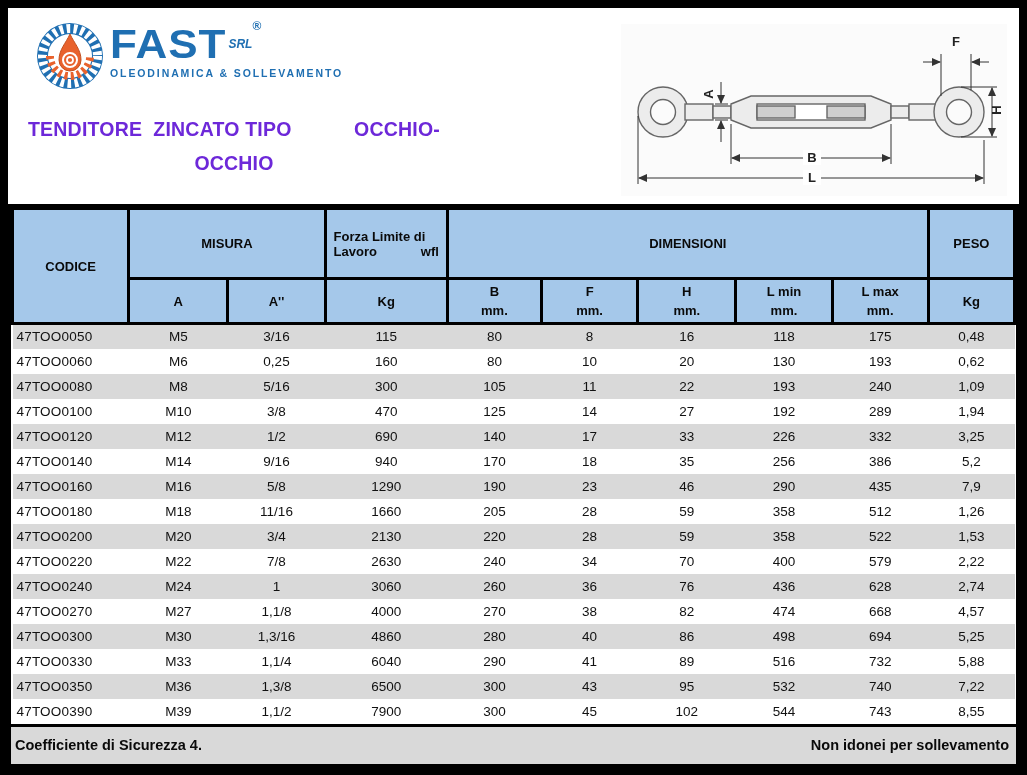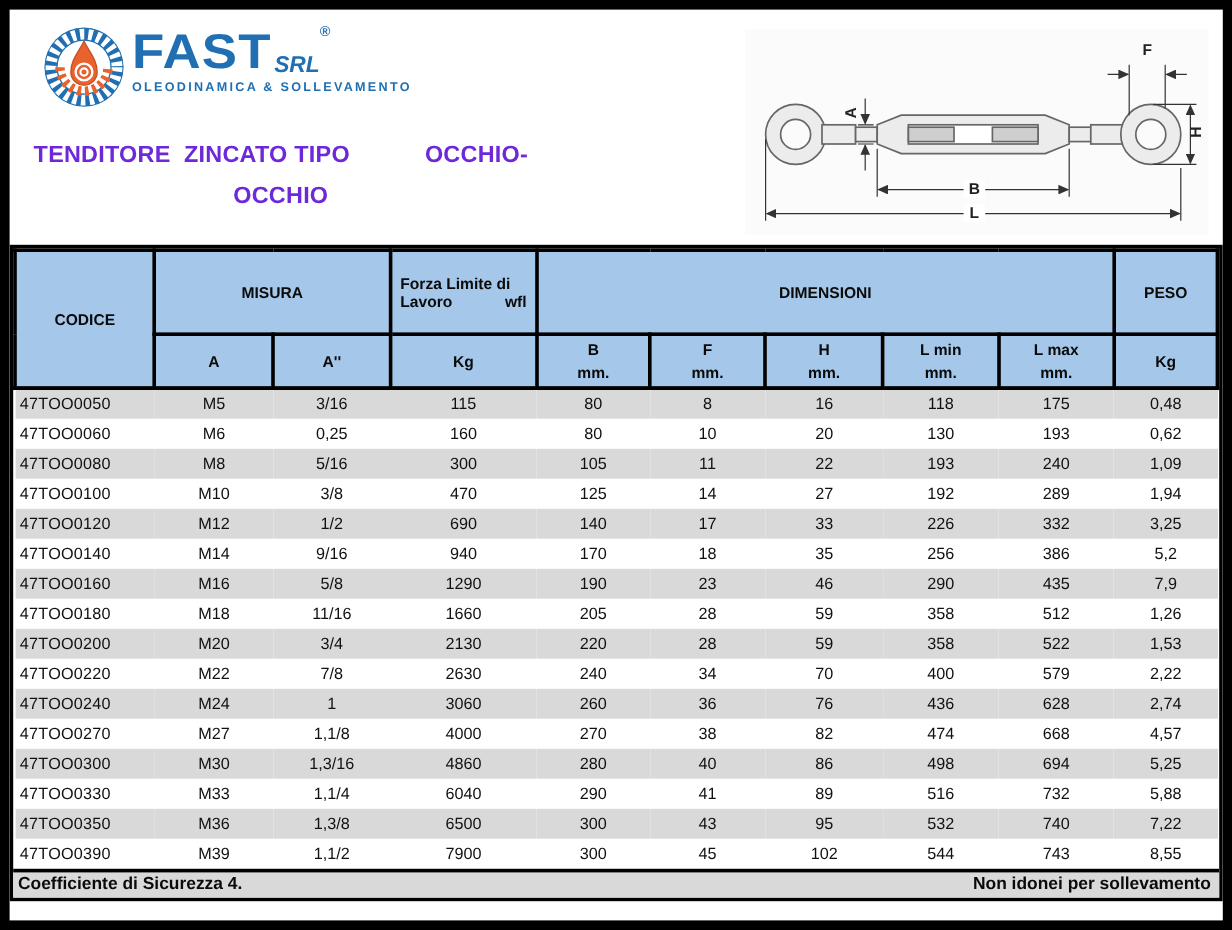--- a/index.html
+++ b/index.html
@@ -16,21 +16,21 @@
     width:1027px;height:775px;background:#fff;border:8px solid #000;
     position:relative;margin:0 auto;overflow:hidden;
   }
   
   .top-section{position:relative;height:196px;width:100%;}
   .logo{position:absolute;left:28px;top:14px;display:flex;align-items:flex-start;}
   .logo-badge{width:68px;height:68px;flex:0 0 auto;}
   .logo-word{margin-left:6px;color:var(--brand-blue);}
   .brand-row{display:flex;align-items:flex-end;line-height:1;}
   .brand-main{font-size:44px;font-weight:900;letter-spacing:1px;transform:scaleY(.92);}
-  .brand-suffix{font-size:19px;font-weight:800;font-style:italic;margin-left:2px;margin-bottom:2px;}
+  .brand-suffix{font-size:12px;font-weight:800;font-style:italic;margin-left:2px;margin-bottom:16px;}
   .brand-reg{font-size:12px;font-weight:700;align-self:flex-start;margin-top:-2px;}
   .brand-tagline{font-size:10.5px;font-weight:700;letter-spacing:1.9px;margin-top:1px;}
   .doc-title{position:absolute;left:20px;top:110px;width:412px;font-weight:700;
     font-size:19.5px;color:#6d28d9;letter-spacing:.2px;}
   .doc-title .line1{display:flex;justify-content:space-between;white-space:pre;}
   .doc-title .line2{text-align:center;margin-top:11px;}
   .diagram{position:absolute;right:12px;top:16px;width:386px;height:172px;background:#fbfbfb;}
   
   .table-wrap{border:3px solid #000;margin:0;}
   table{width:100%;border-collapse:collapse;table-layout:fixed;}
@@ -44,21 +44,21 @@
   .forza-l2{display:flex;justify-content:space-between;}
   .unit-line{line-height:19px;}
   tbody td{
     font-size:13.5px;color:#111;text-align:center;height:25px;
     padding:0;vertical-align:middle;
   }
   tbody tr:nth-child(odd){background:var(--stripe-gray);}
   tbody tr:nth-child(even){background:#fff;}
   tbody td.codice{text-align:left;padding-left:4px;letter-spacing:.2px;}
   .footer-bar{
-    border-top:3px solid #000;background:var(--stripe-gray);height:24px;
+    border-top:3px solid #000;background:var(--stripe-gray);height:40px;
     display:flex;justify-content:space-between;align-items:center;
     font-size:14.5px;font-weight:700;color:#0a0a0a;padding:0 7px 0 4px;
   }
   svg text{font-family:"Liberation Sans",sans-serif;}
 </style>
 </head>
 <body>
 
 <div class="page">
 

